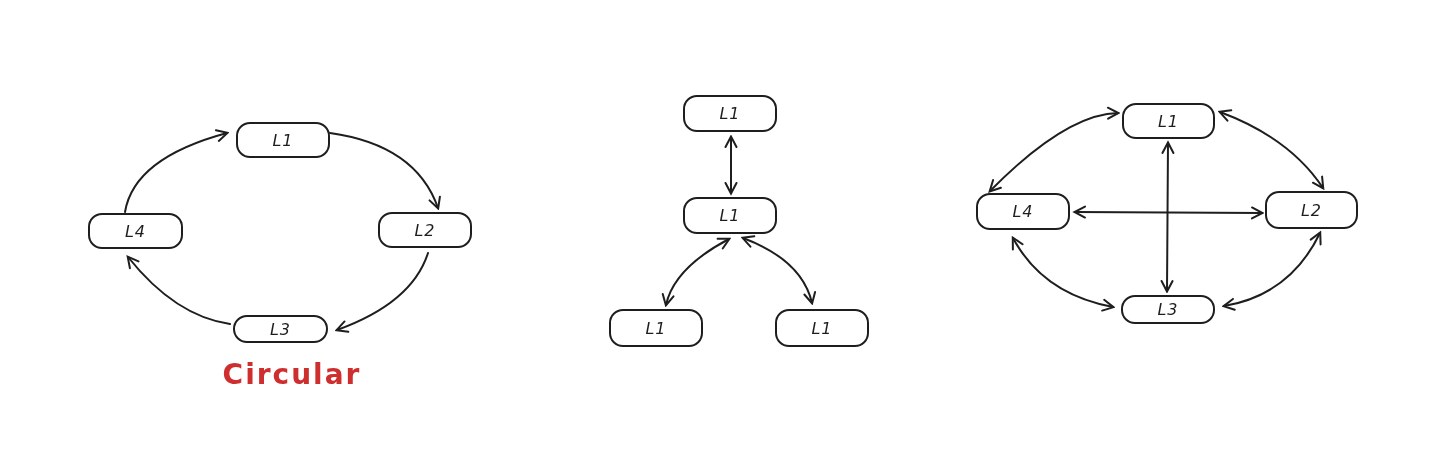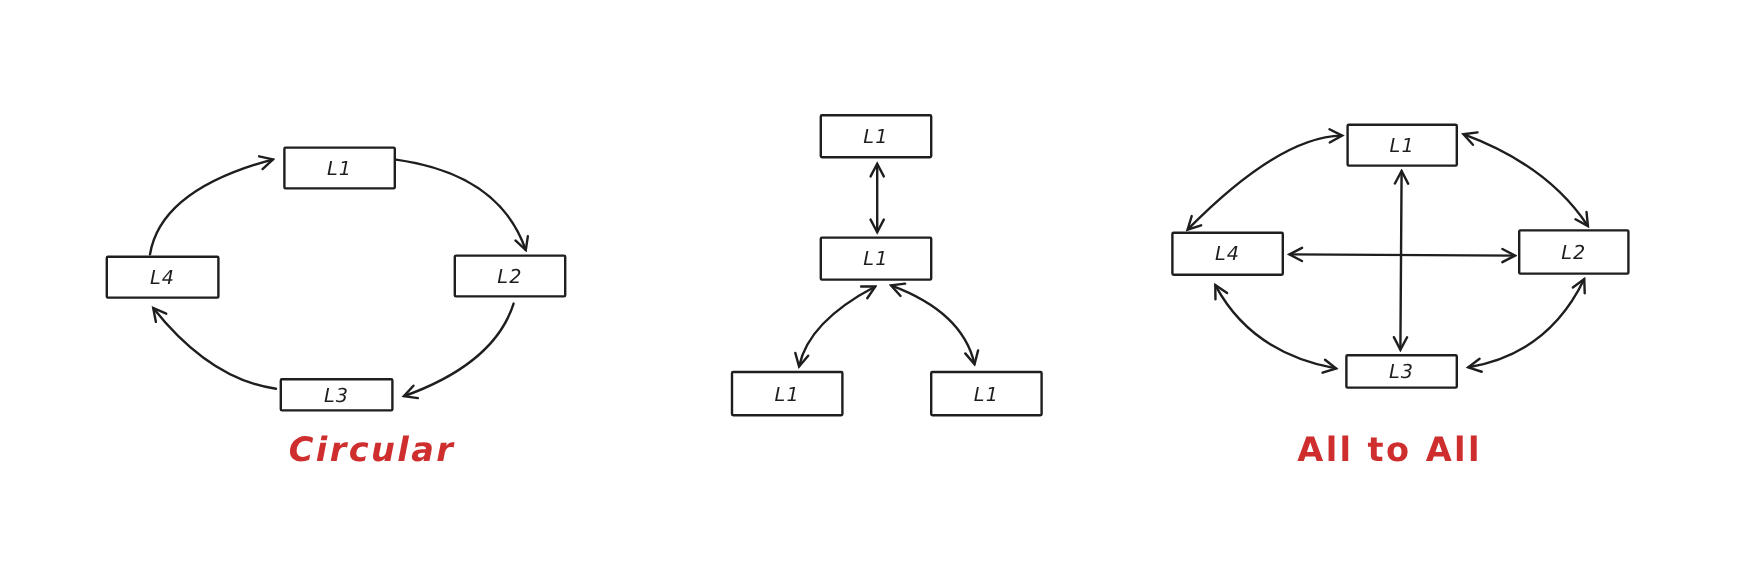--- a/index.html
+++ b/index.html
@@ -10,21 +10,21 @@
   html,body{margin:0;padding:0;background:var(--bg);}
   .canvas{
     position:relative;width:1456px;height:470px;background:var(--bg);
     overflow:hidden;font-family:"DejaVu Sans",sans-serif;
   }
   .diagram{position:absolute;}
   .edges{position:absolute;left:0;top:0;overflow:visible;}
   .edge{stroke:var(--stroke);stroke-width:2;fill:none;stroke-linecap:round;}
   .node{
     position:absolute;box-sizing:border-box;
-    border:2px solid var(--stroke);border-radius:2px;background:var(--bg);
+    border:2px solid var(--stroke);border-radius:14px;background:var(--bg);
     display:flex;align-items:center;justify-content:center;
   }
   .node-label{
     font-style:italic;font-size:16px;color:var(--stroke);
     font-family:"DejaVu Sans",sans-serif;letter-spacing:1px;
   }
   .caption{
     position:absolute;text-align:center;color:var(--accent);
     font-weight:700;font-size:28px;letter-spacing:2px;
     font-family:"DejaVu Sans",sans-serif;
@@ -52,21 +52,21 @@
     </div>
     <div class="node" style="left:318px;top:122px;width:94px;height:36px;">
       <span class="node-label">L2</span>
     </div>
     <div class="node" style="left:173px;top:225px;width:95px;height:28px;">
       <span class="node-label">L3</span>
     </div>
     <div class="node" style="left:28px;top:123px;width:95px;height:36px;">
       <span class="node-label">L4</span>
     </div>
-    <div class="caption" style="left:100px;top:268px;width:300px;font-style:italic;">Circular</div>
+    <div class="caption" style="left:82px;top:268px;width:300px;">Circular</div>
   </div>
 
   <div class="diagram" style="left:560px;top:80px;width:380px;height:350px;">
     <svg class="edges" width="380" height="350" viewBox="0 0 380 350">
       <defs>
         <marker id="ah2" viewBox="0 0 16 16" refX="13.5" refY="8" markerWidth="16" markerHeight="16" markerUnits="userSpaceOnUse" orient="auto-start-reverse">
           <path d="M3.5 2.5 L14 8 L3.5 13.5" fill="none" stroke="#1e1e1e" stroke-width="2" stroke-linecap="round"></path>
         </marker>
       </defs>
       <path class="edge" d="M 171 57 L 171 113" marker-start="url(#ah2)" marker-end="url(#ah2)"></path>
@@ -106,16 +106,15 @@
     </div>
     <div class="node" style="left:315px;top:111px;width:93px;height:38px;">
       <span class="node-label">L2</span>
     </div>
     <div class="node" style="left:171px;top:215px;width:94px;height:29px;">
       <span class="node-label">L3</span>
     </div>
     <div class="node" style="left:26px;top:113px;width:94px;height:37px;">
       <span class="node-label">L4</span>
     </div>
-    <div class="caption" style="left:58px;top:278px;width:300px;">All to All</div>
   </div>
 
 </div>
 
 </body></html>

